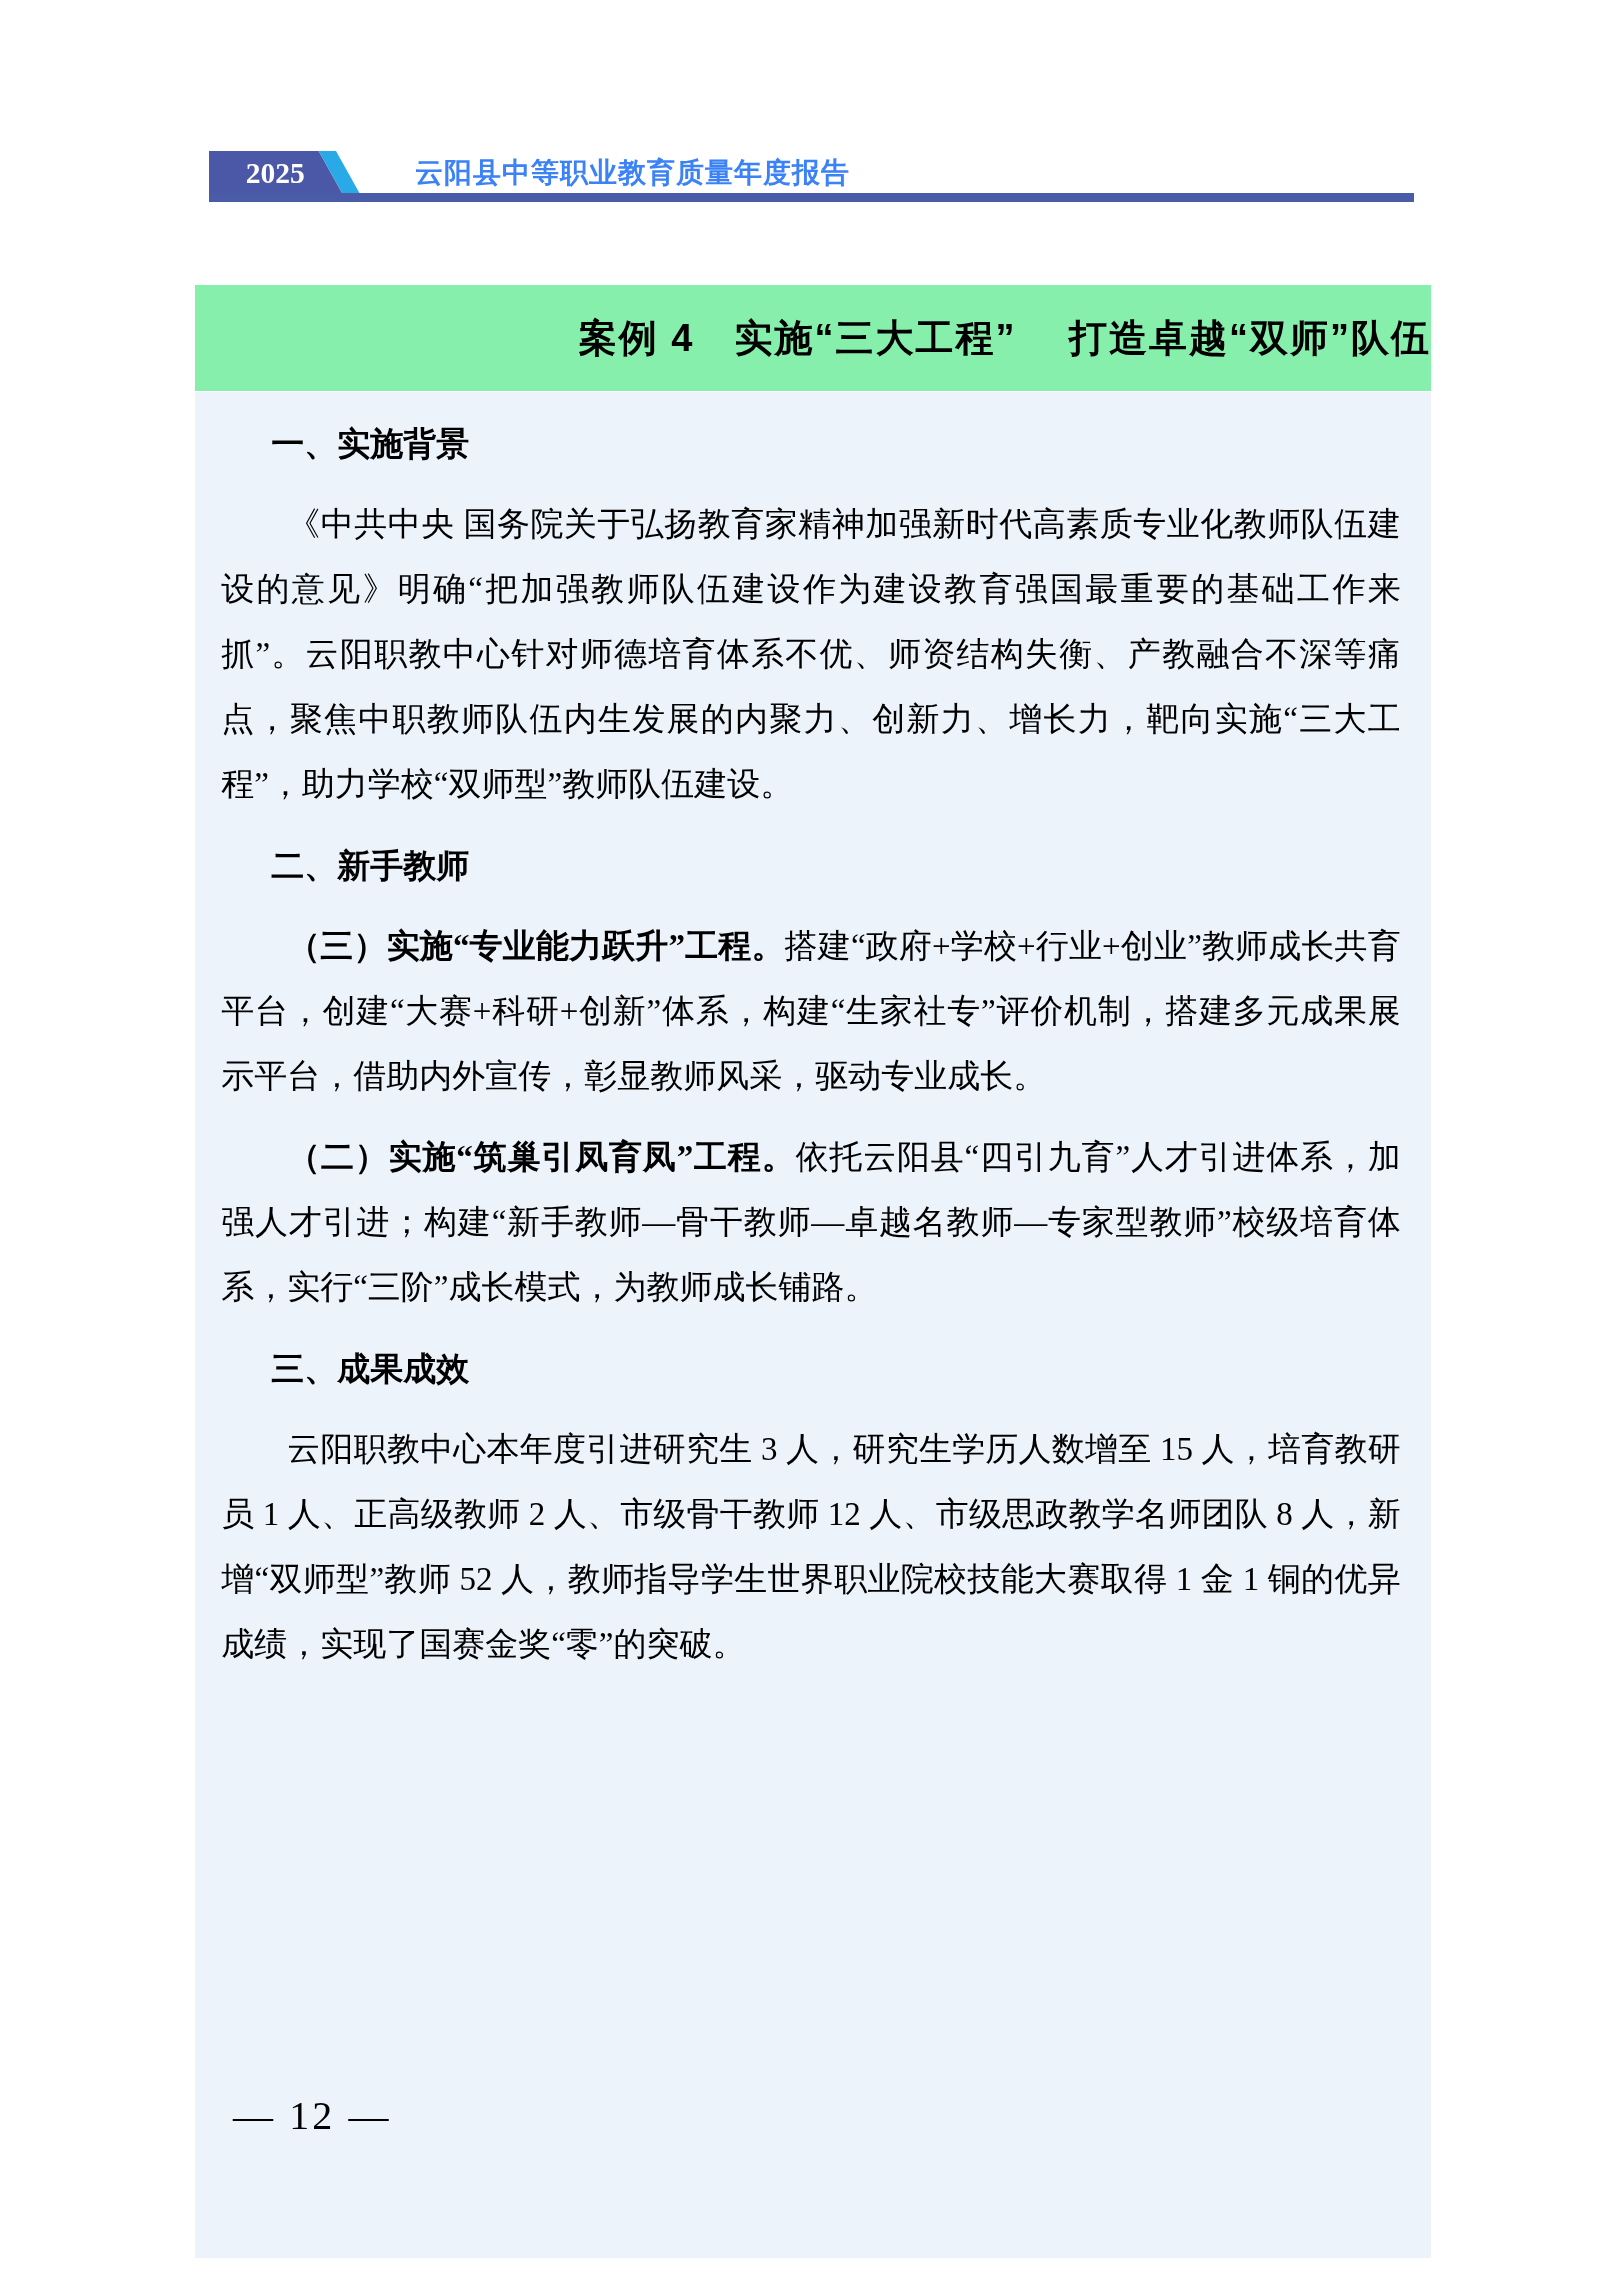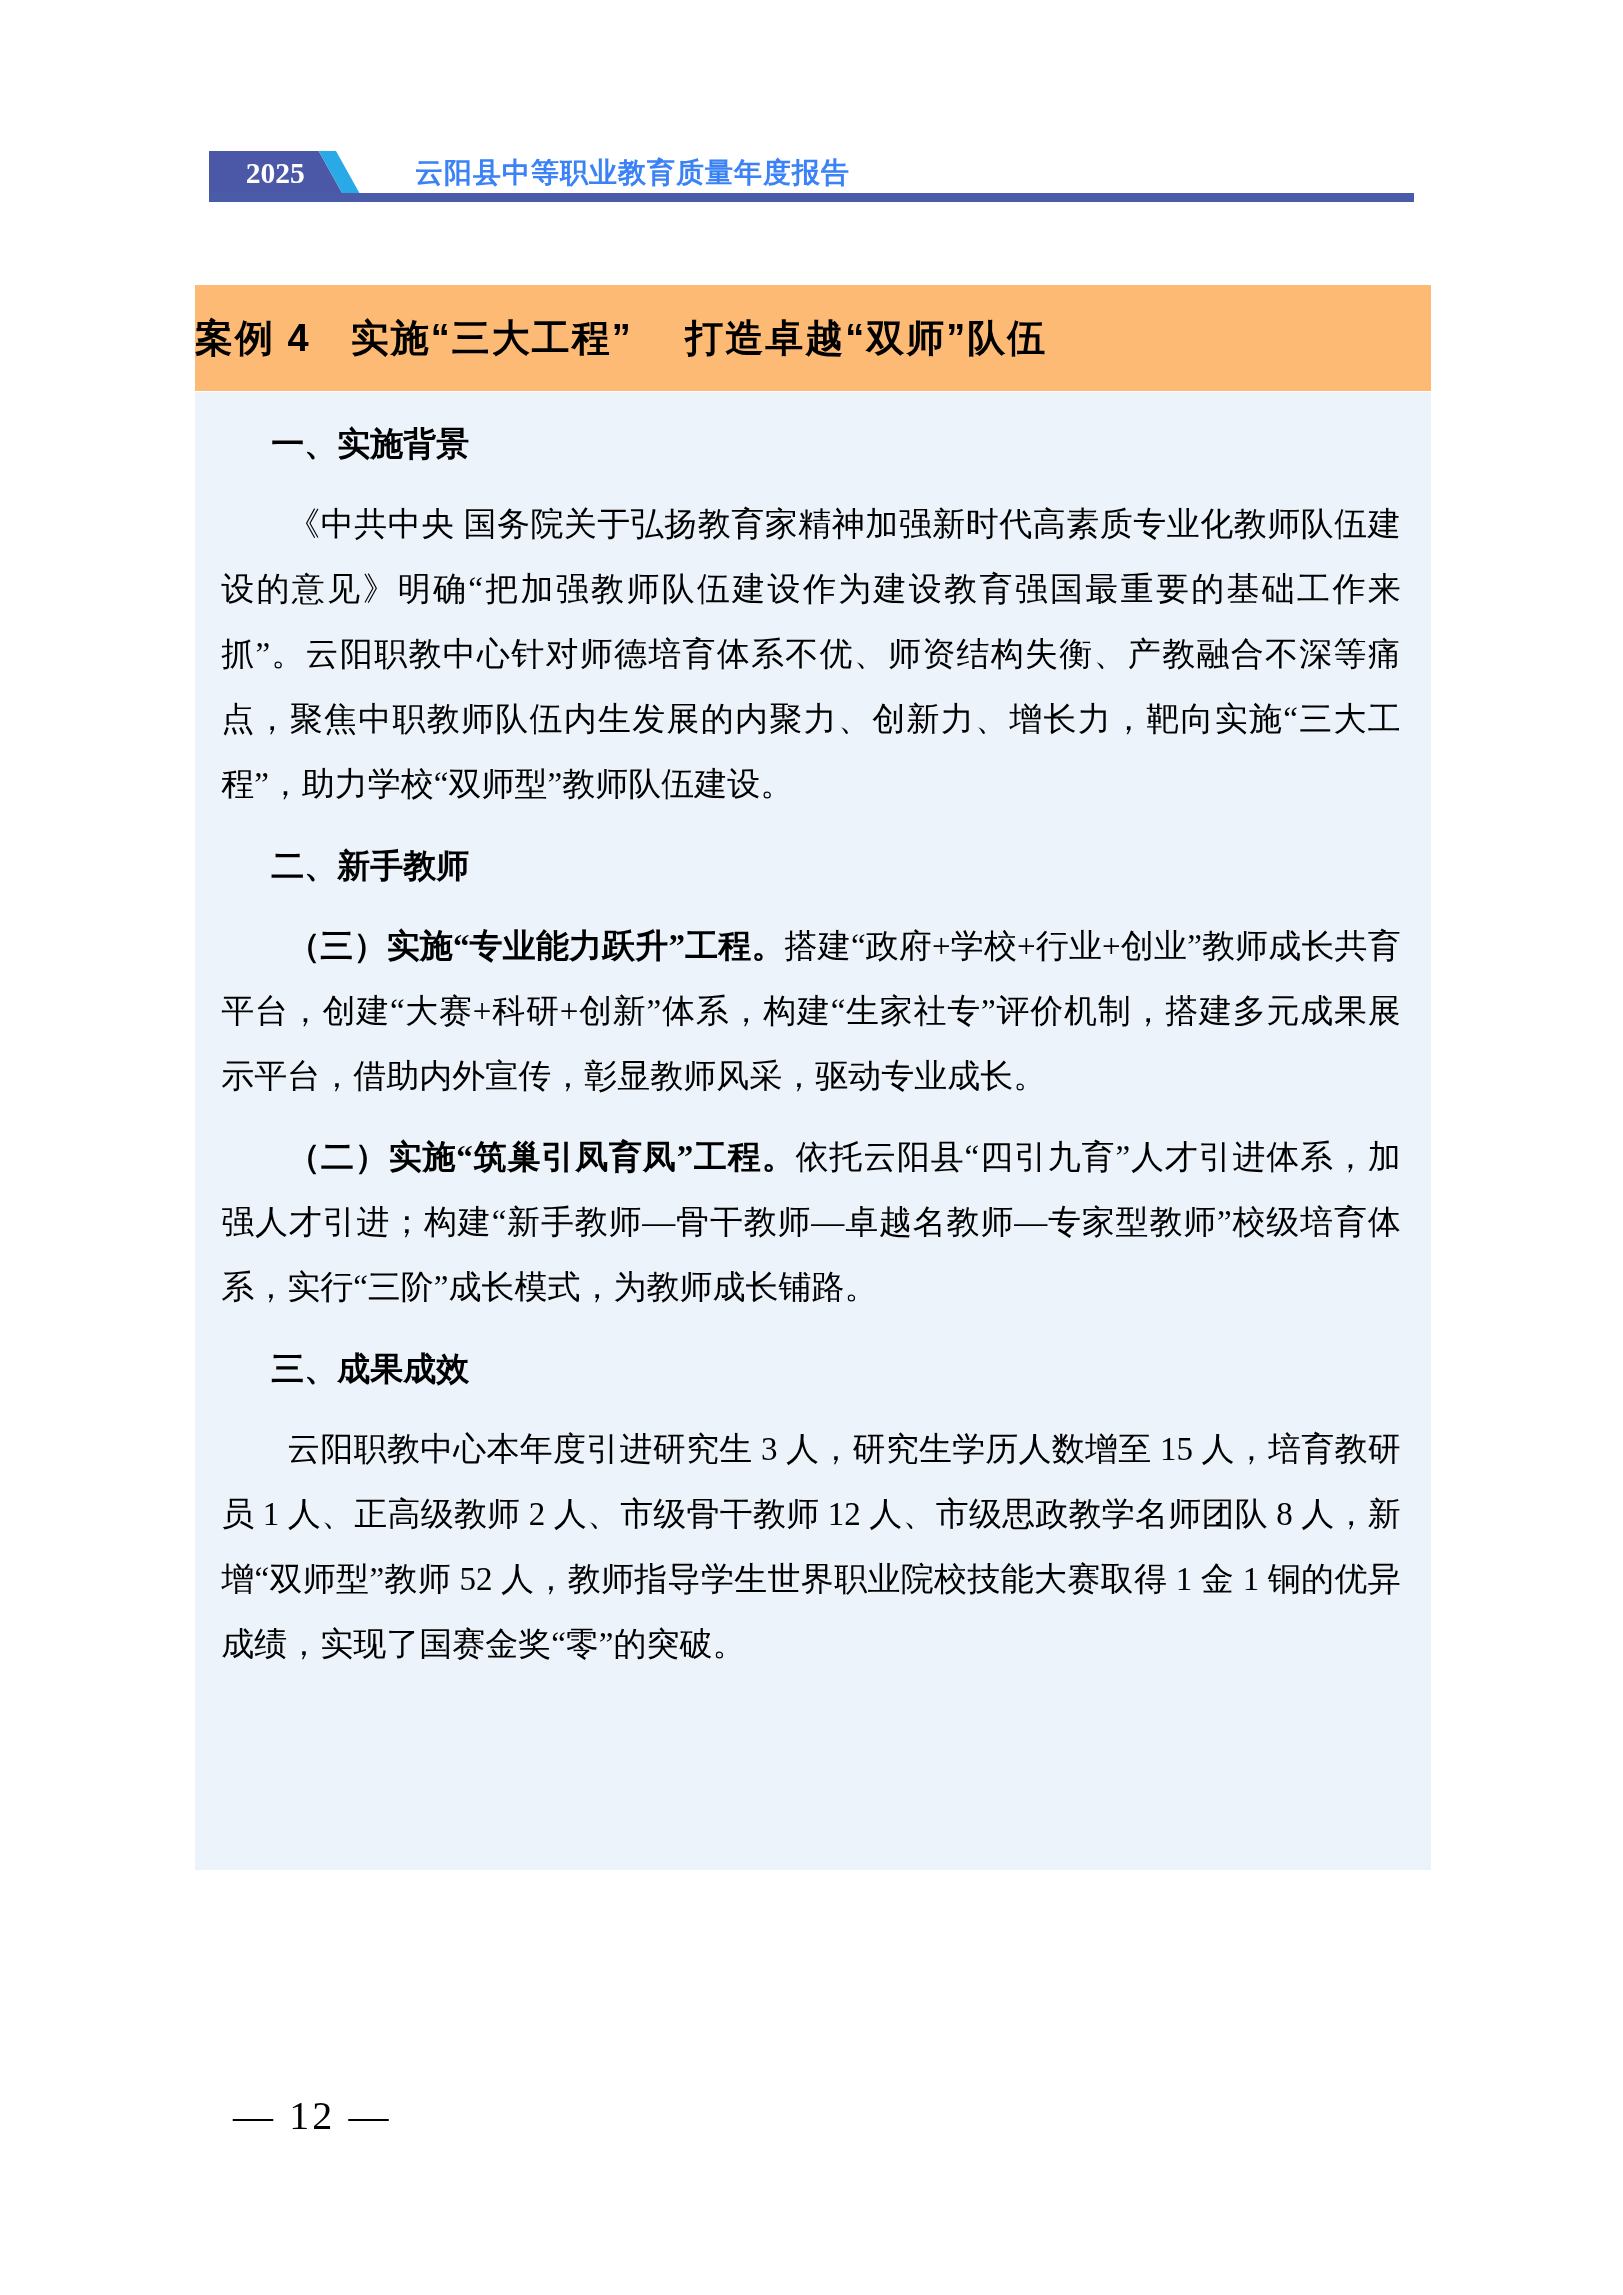--- a/index.html
+++ b/index.html
@@ -52,41 +52,41 @@
     background: #4a5ba8;
   }
 
   
   .banner {
     position: absolute;
     left: 195px;
     top: 285px;
     width: 1236px;
     height: 106px;
-    background: #fdba74;
+    background: #86efac;
     display: flex;
     align-items: center;
-    justify-content: flex-start;
+    justify-content: flex-end;
   }
   .banner-text {
     font-family: "Liberation Sans", "DejaVu Sans", sans-serif;
     font-weight: bold;
     font-size: 38px;
     letter-spacing: 2px;
     color: #000000;
     white-space: nowrap;
   }
 
   
   .content {
     position: absolute;
     left: 195px;
     top: 392px;
     width: 1236px;
-    height: 1478px;
+    height: 1866px;
     background: #ecf3fa;
     box-sizing: border-box;
     padding: 19.4px 14.3px 0 10.2px;
     overflow: hidden;
   }
   .content h2 {
     margin: 0;
     font-family: "Liberation Sans", "DejaVu Sans", sans-serif;
     font-weight: bold;
     font-size: 33px;

